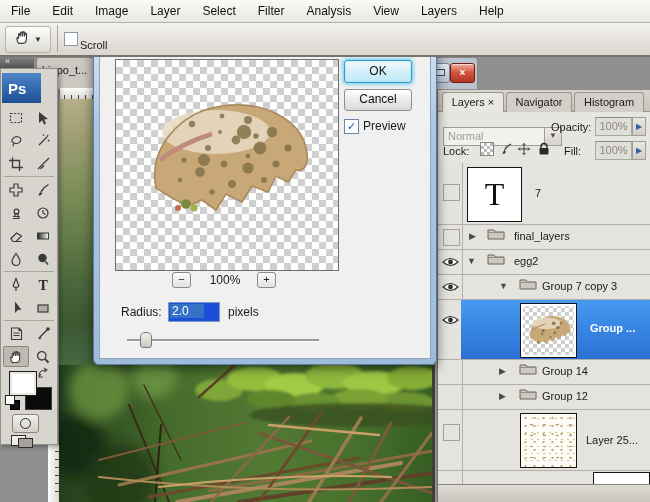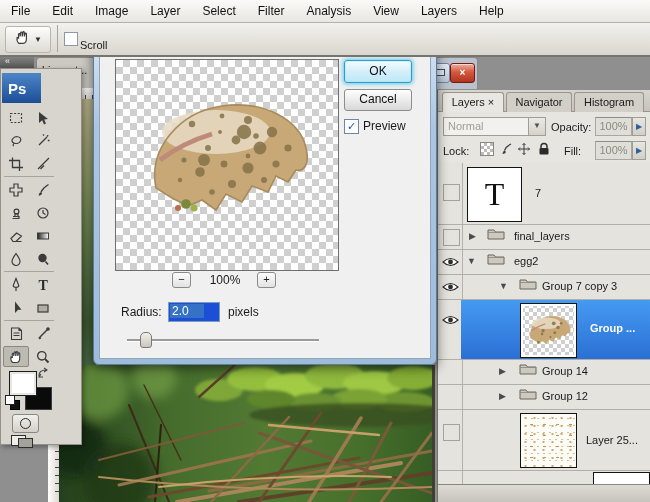--- a/index.html
+++ b/index.html
@@ -34,21 +34,21 @@
   .ruler-h i{position:absolute;bottom:0;width:1px;height:4px;background:#444;}
   .ruler-v{left:48px;top:445px;width:11px;height:57px;background:linear-gradient(90deg,#ffffff,#ddd9d0);z-index:2;
      border-right:1px solid #777;}
   .ruler-v i{position:absolute;right:0;height:1px;width:4px;background:#444;}
   .canvas-sliver{left:59px;top:99px;width:37px;height:266px;z-index:2;
      background:linear-gradient(180deg,#b6b08a 0%,#aaa67e 7%,#9c9d72 16%,#85925f 30%,#68804c 48%,#4d683c 68%,#3b5831 84%,#476740 100%);}
   .canvas-photo{left:59px;top:365px;width:373px;height:137px;z-index:2;border-right:3px solid #3f3f33;}
   
   .tb-collapse{left:0;top:55px;width:34px;height:13px;background:linear-gradient(#8a8a8a,#555);
      color:#eee;font-size:9px;line-height:12px;padding-left:5px;z-index:5;box-sizing:border-box;}
-  .toolbox{left:0;top:68px;width:82px;height:377px;background:#d8d5ce;border:1px solid #93908a;
+  .toolbox{left:0;top:68px;width:58px;height:377px;background:#d8d5ce;border:1px solid #93908a;
      box-sizing:border-box;z-index:5;box-shadow:2px 2px 5px rgba(0,0,0,.35);}
   .ps-logo{position:absolute;left:1px;top:4px;width:39px;height:30px;
      background:linear-gradient(#4d86c8,#1c4e96);color:#fff;font-weight:bold;font-size:15px;
      display:flex;align-items:center;padding-left:6px;box-sizing:border-box;}
   .t{position:absolute;width:26px;height:21px;display:flex;align-items:center;justify-content:center;}
   .t svg{display:block;}
   .t.sel{background:#bdbab1;border:1px solid #8a8780;box-sizing:border-box;border-radius:2px;}
   .tb-div{position:absolute;left:3px;width:50px;height:1px;background:#a8a59e;}
   .swatch-fg{position:absolute;left:8px;top:302px;width:26px;height:23px;background:#fff;border:1px solid #1c1c1c;
      box-shadow:inset 0 0 0 2px #e8e6e1;z-index:2;}
@@ -97,21 +97,21 @@
      border-radius:5px 5px 3px 3px;background:linear-gradient(#f2f0ec,#c9c6bf);}
   
   .dock{left:437px;top:90px;width:213px;height:412px;background:#e7e5df;border-left:1px solid #74716a;
      box-sizing:border-box;z-index:4;}
   .tabbar{position:absolute;left:0;top:0;width:100%;height:22px;
      background:linear-gradient(#d8d5ce,#c6c3bc);border-bottom:1px solid #9a968e;box-sizing:border-box;}
   .tab{position:absolute;top:2px;height:20px;font-size:11px;color:#1a1a1a;text-align:center;line-height:19px;
      border:1px solid #9a968e;border-bottom:none;border-radius:3px 3px 0 0;box-sizing:border-box;}
   .tab.active{background:#e9e7e1;}
   .tab.inactive{background:#d2cfc8;}
-  .blend-select{position:absolute;left:5px;top:27px;width:103px;height:19px;background:#f2f1ee;
+  .blend-select{position:absolute;left:5px;top:37px;width:119px;height:19px;background:#f2f1ee;
      border:1px solid #a09d96;box-sizing:border-box;}
   .blend-select .val{position:absolute;left:4px;top:2px;font-size:11px;color:#a19d95;}
   .blend-select .dd{position:absolute;right:0;top:0;width:16px;height:17px;background:linear-gradient(#eceae5,#d5d2cb);
      border-left:1px solid #a09d96;color:#55524c;font-size:8px;text-align:center;line-height:16px;}
   .plabel{position:absolute;font-size:11px;color:#1a1a1a;}
   .valbox{position:absolute;width:37px;height:19px;background:#e0ded8;border:1px solid #aaa79f;
      border-top-color:#908d85;box-sizing:border-box;font-size:11px;color:#8d8a82;text-align:center;line-height:17px;}
   .spin{position:absolute;width:14px;height:19px;background:linear-gradient(#e8e6e1,#d2cfc8);
      border:1px solid #a09d96;box-sizing:border-box;color:#2b5f9e;font-size:8px;text-align:center;line-height:17px;}
   .lock-ico{position:absolute;top:52px;}

